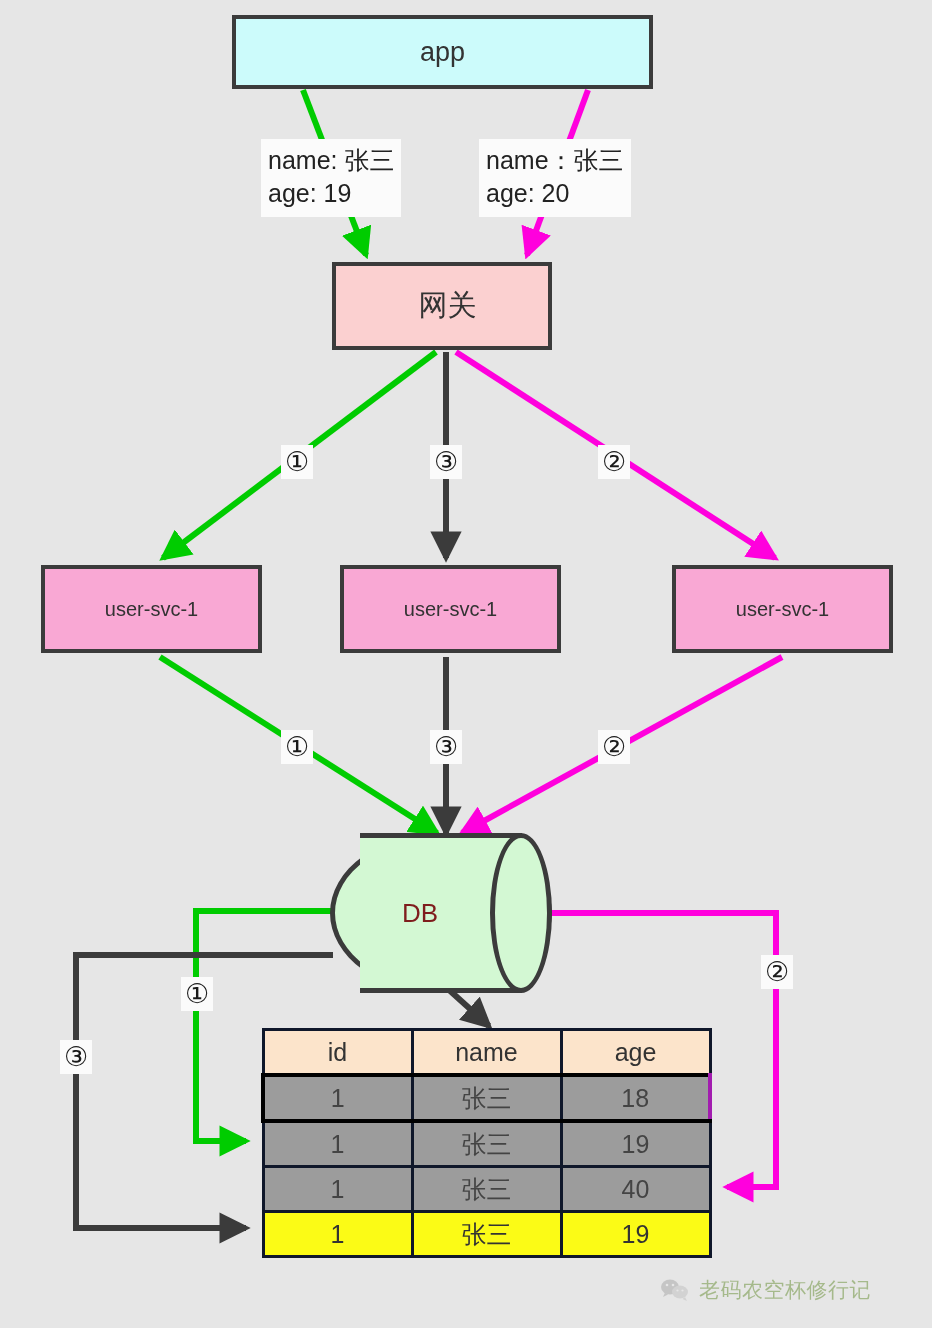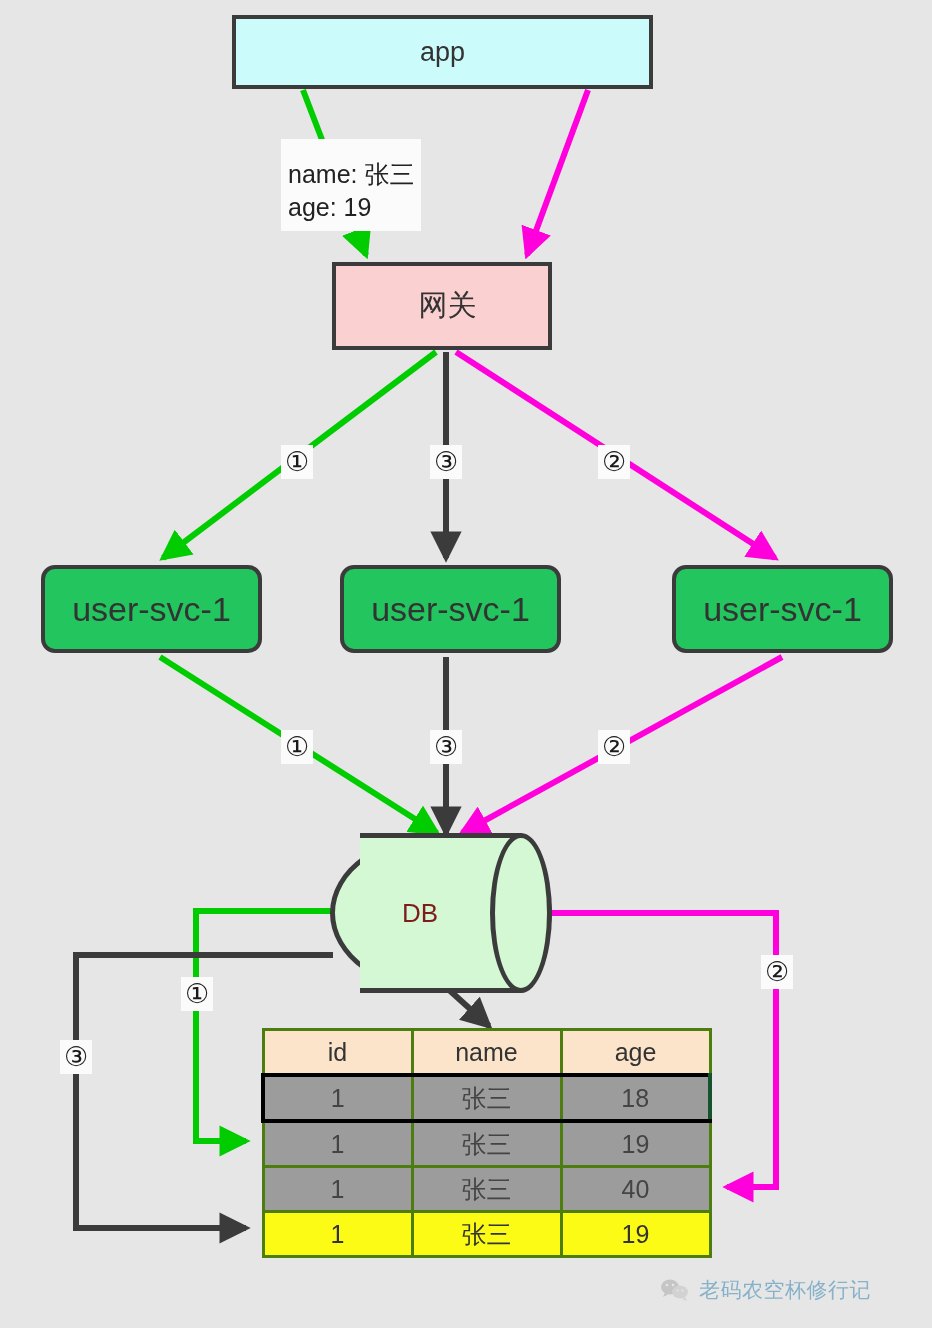--- a/index.html
+++ b/index.html
@@ -47,23 +47,22 @@
   #gateway-node {
     left: 332px; top: 262px;
     width: 220px; height: 88px;
     background: #fbd0d0;
     font-size: 29px;
     padding-left: 11px;
   }
   .svc-node {
     top: 565px;
     width: 221px; height: 88px;
-    background: #22c55e;
-    font-size: 34px;
-    border-radius: 14px;
+    background: #f9a8d4;
+    font-size: 20px;
   }
   #svc-node-1 { left: 41px; }
   #svc-node-2 { left: 340px; }
   #svc-node-3 { left: 672px; }
 
   
   #db-node {
     position: absolute;
     left: 330px; top: 833px;
     width: 222px; height: 160px;
@@ -108,24 +107,23 @@
     color: #7f1d1d;
   }
 
   
   .edge-label {
     position: absolute;
     background: #fbfbfb;
     color: #222;
     font-size: 25px;
     line-height: 1.32;
-    padding: 19px 7px 7px 7px;
+    padding: 5px 7px 7px 7px;
     white-space: pre;
     z-index: 6;
-    margin-left: 20px;
   }
   #label-req-1 { left: 261px; top: 139px; }
   #label-req-2 { left: 479px; top: 139px; }
 
   .circ-label {
     position: absolute;
     background: #fbfbfb;
     width: 32px; height: 34px;
     display: flex;
     align-items: center;
@@ -147,21 +145,21 @@
   
   #data-table {
     position: absolute;
     left: 261px; top: 1028px;
     width: 451px;
     border-collapse: collapse;
     z-index: 5;
     table-layout: fixed;
   }
   #data-table td, #data-table th {
-    border: 3px solid #4d7c0f;
+    border: 3px solid #0f172a;
     text-align: center;
     font-weight: normal;
     font-size: 25px;
     color: #444;
     height: 42px;
     padding: 0;
   }
   #data-table thead th {
     background: #fce4cb;
     color: #333;
@@ -172,35 +170,35 @@
   }
   #data-table tbody tr.row-highlight td {
     background: #fbfb16;
     color: #333;
   }
   #data-table tbody tr.row-first td {
     border-top: 4px solid #000;
     border-bottom: 4px solid #000;
   }
   #data-table tbody tr.row-first td:first-child { border-left: 4px solid #000; }
-  #data-table tbody tr.row-first td:last-child { border-right: 4px solid #14532d; }
+  #data-table tbody tr.row-first td:last-child { border-right: 4px solid #a21caf; }
 
   
   #watermark {
     position: absolute;
     left: 660px; top: 1276px;
     display: flex;
     align-items: center;
     gap: 9px;
     z-index: 7;
     opacity: 0.42;
   }
   #watermark-text {
     font-size: 21px;
-    color: #0369a1;
+    color: #4d7c0f;
     letter-spacing: 0.5px;
   }
   #wechat-icon { display:block; }
 </style>
 </head>
 <body>
 
 <div id="canvas">
 
   <svg class="edges" viewBox="0 0 932 1328">
@@ -261,20 +259,22 @@
 
   <div id="db-node">
     <div id="db-body"></div>
     <div id="db-rect"></div>
     <div id="db-cap"></div>
     <div id="db-label">DB</div>
   </div>
 
   <div class="edge-label" id="label-req-1">name: 张三
 age: 19</div>
+  <div class="edge-label" id="label-req-2">name：张三
+age: 20</div>
 
   <div class="circ-label" id="circ-a1">①</div>
   <div class="circ-label" id="circ-a3">③</div>
   <div class="circ-label" id="circ-a2">②</div>
 
   <div class="circ-label" id="circ-b1">①</div>
   <div class="circ-label" id="circ-b3">③</div>
   <div class="circ-label" id="circ-b2">②</div>
 
   <div class="circ-label" id="circ-c1">①</div>

